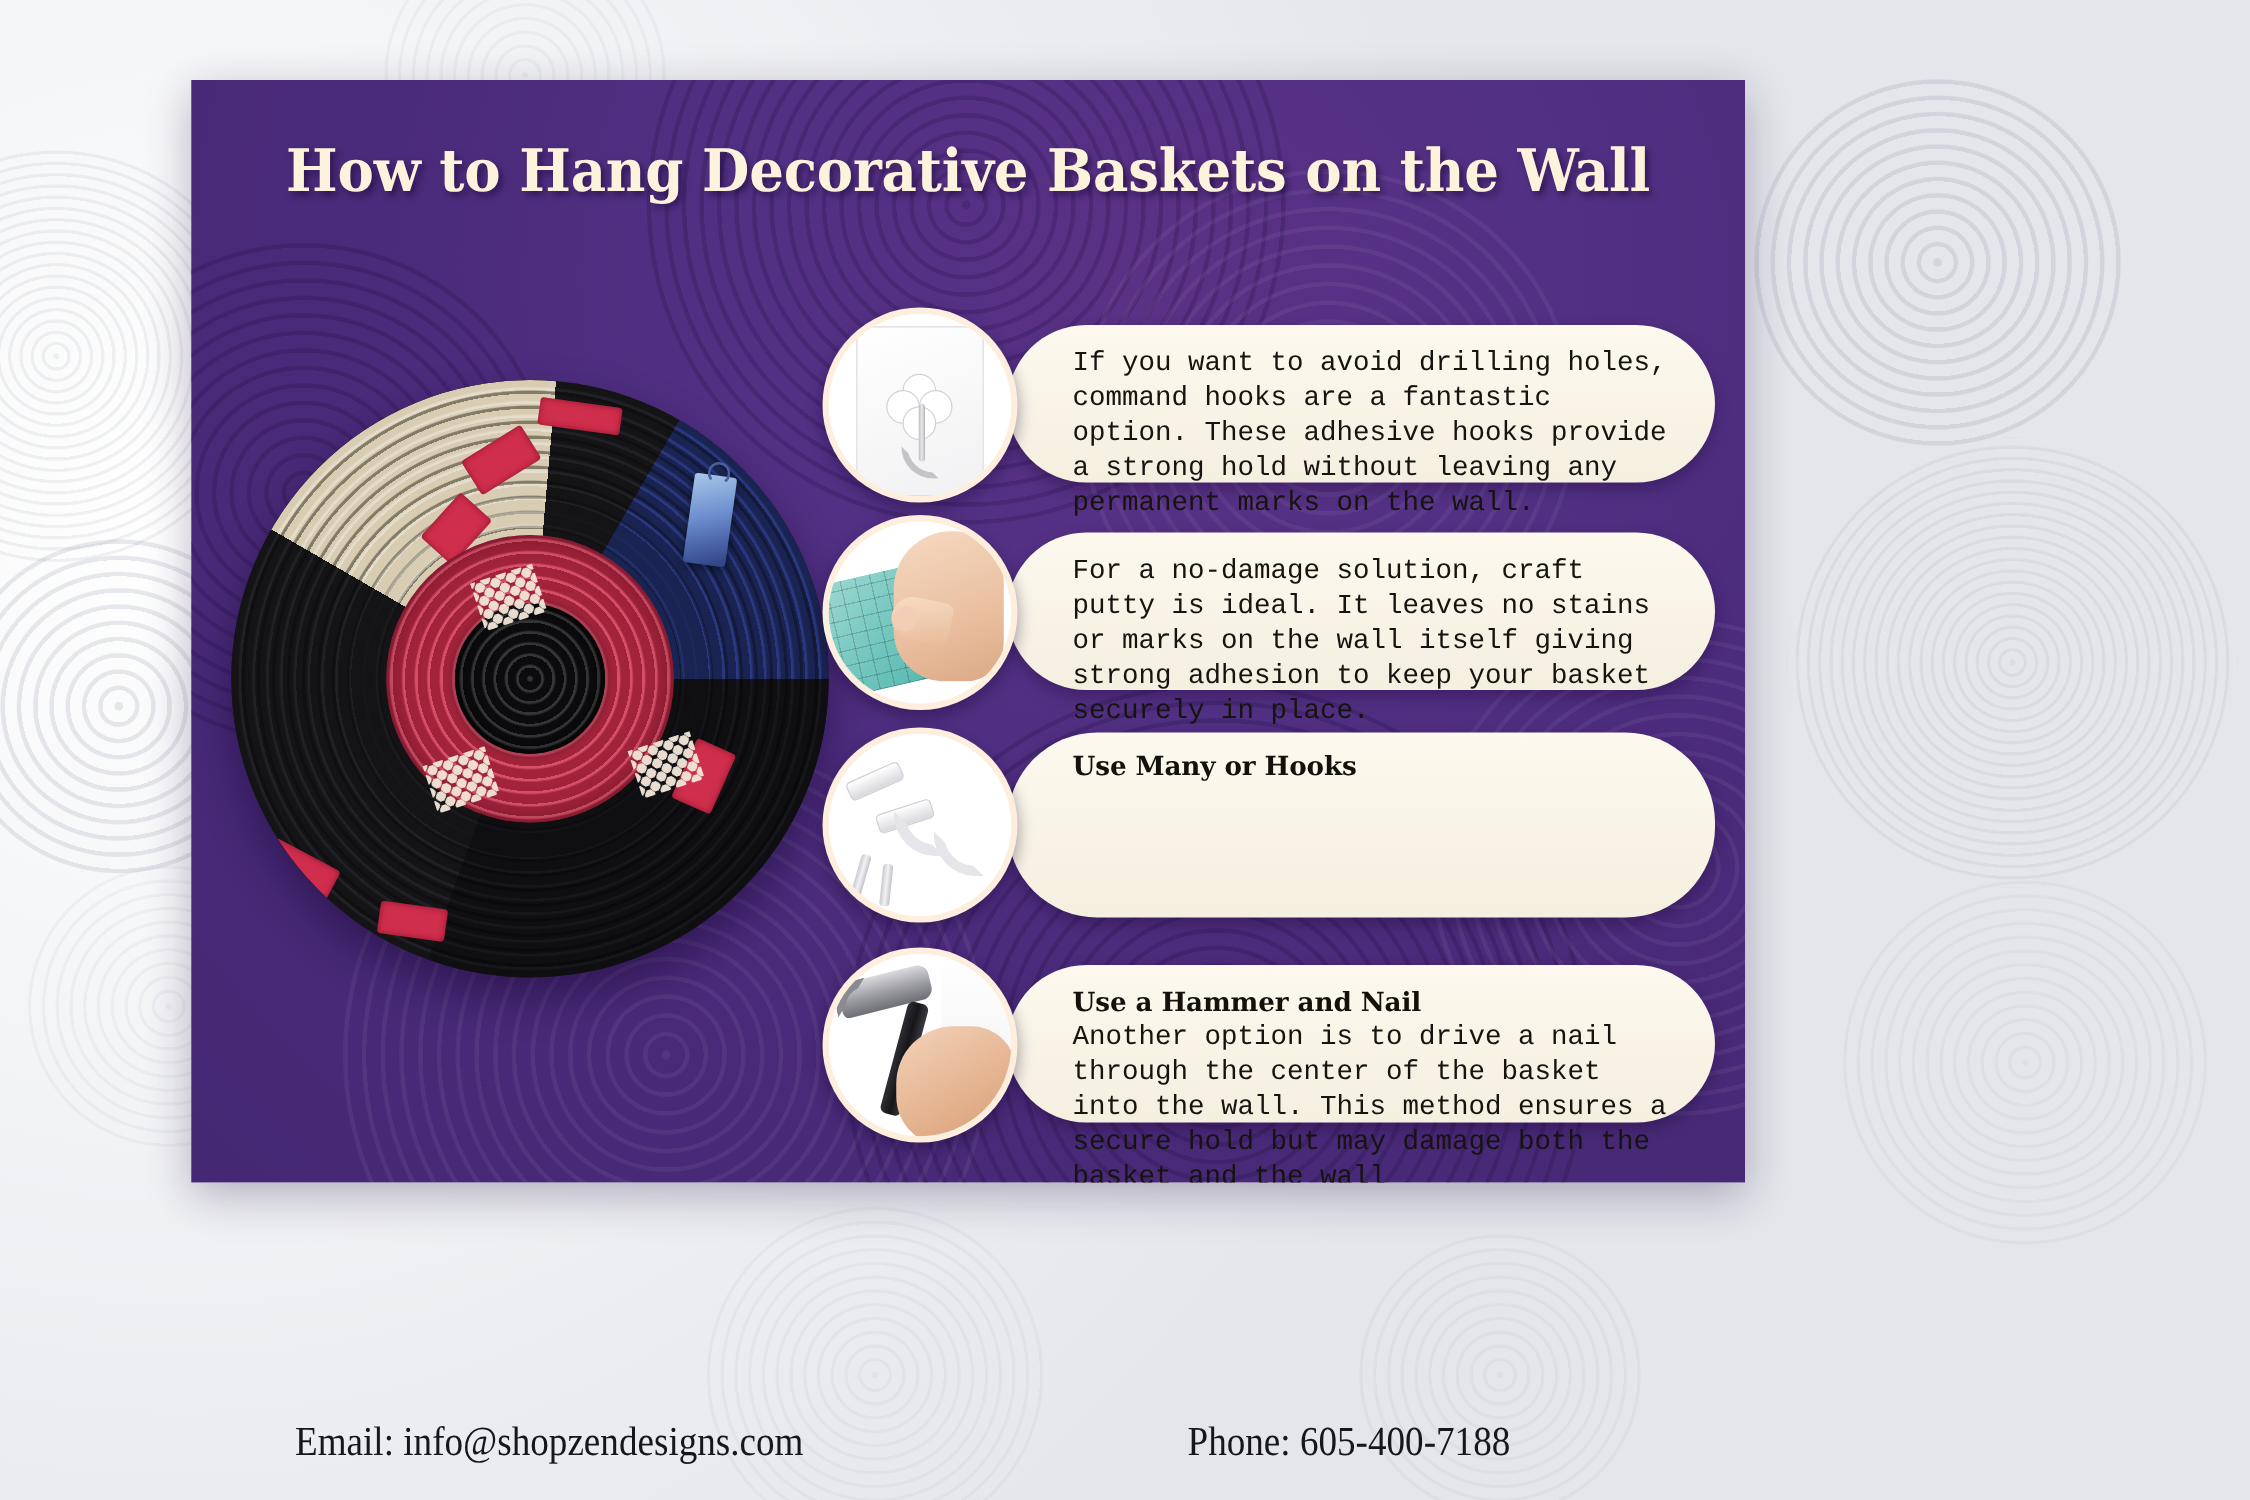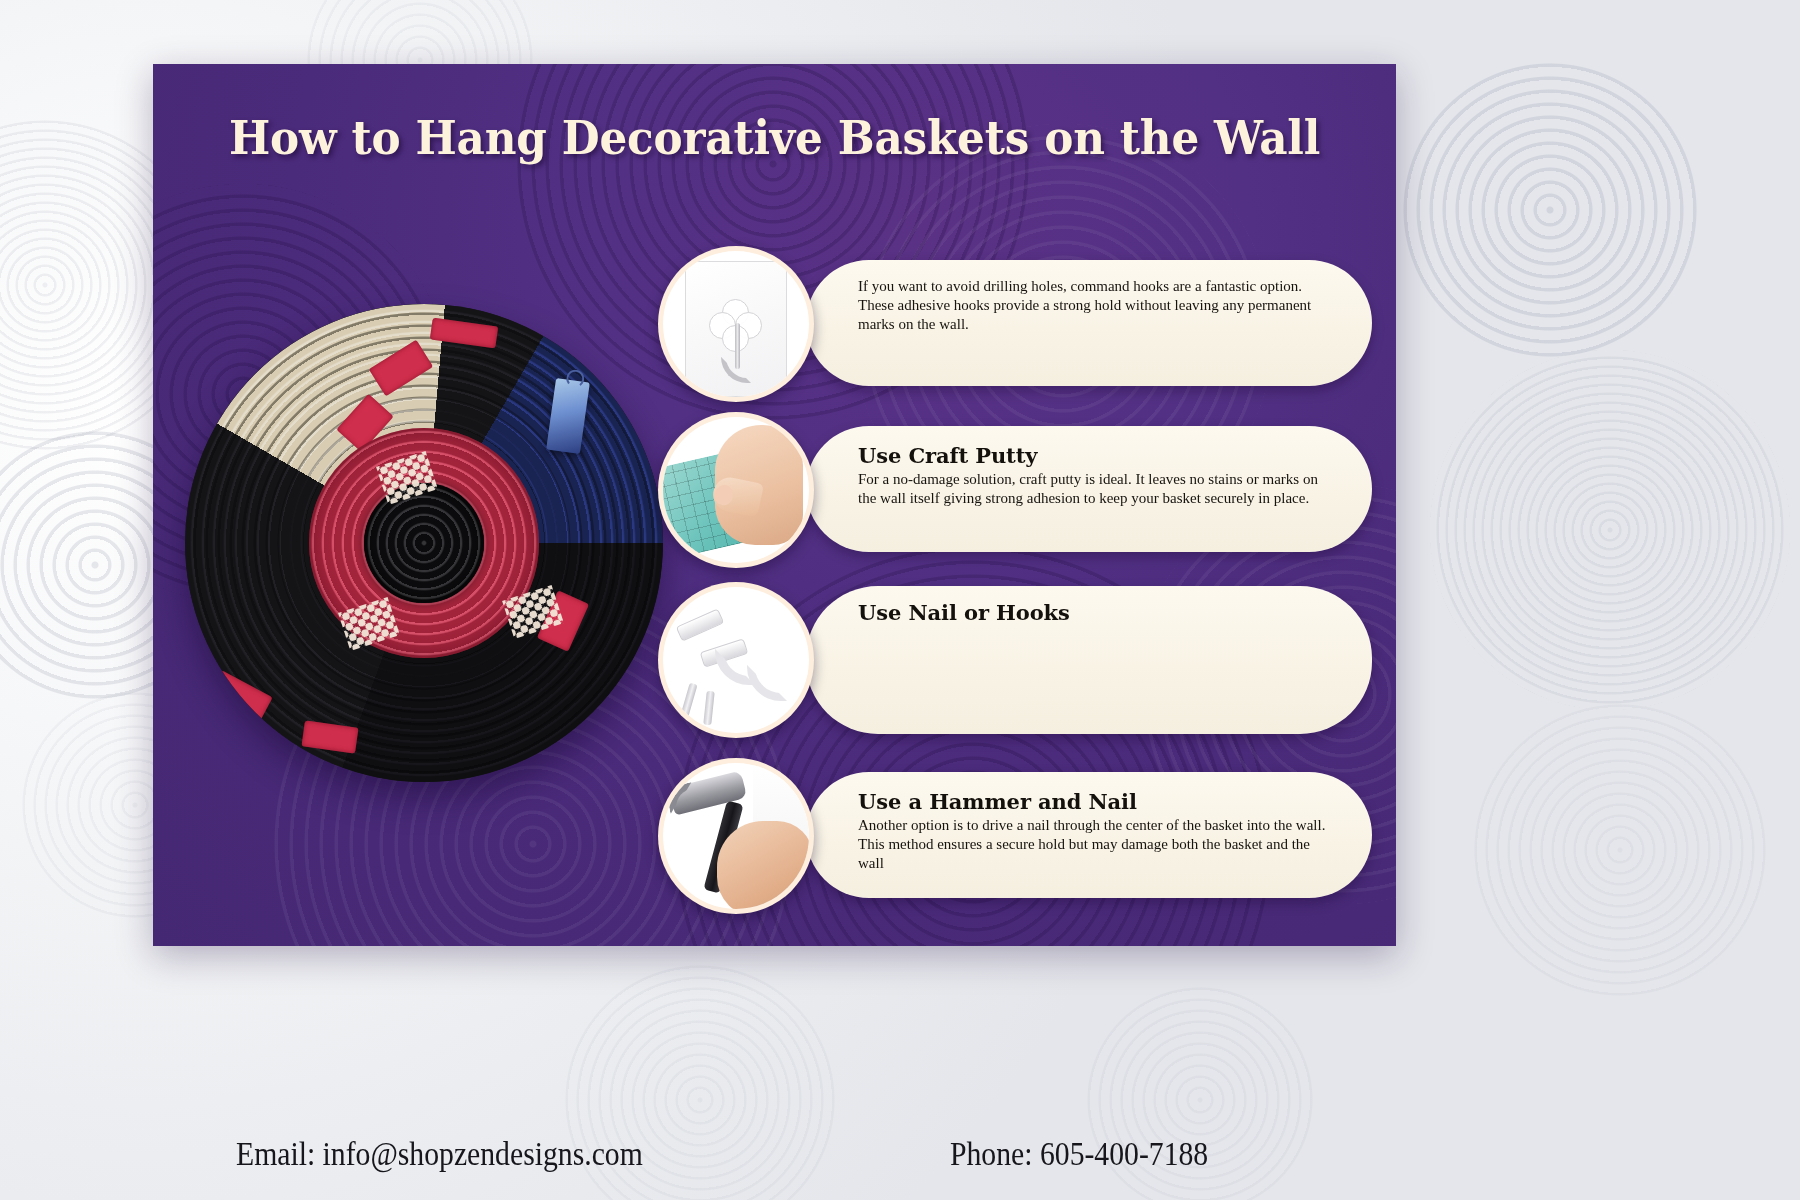--- a/index.html
+++ b/index.html
@@ -248,22 +248,22 @@
   }
   .tip-head {
     font-family: "DejaVu Serif", "Liberation Serif", serif;
     font-weight: 700;
     font-size: 21px;
     color: #14100c;
     margin-bottom: 2px;
     letter-spacing: -0.1px;
   }
   .tip-body {
-    font-family: Liberation Serif, serif;
-    font-size: 15px;
+    font-family: Liberation Mono, monospace;
+    font-size: 22px;
     line-height: 1.27;
     color: #17130f;
   }
   .tip-photo {
     position: absolute;
     left: 0; top: -14px;
     width: 156px; height: 156px;
     border-radius: 50%;
     background: #fdeedd;
     padding: 5px;
@@ -465,36 +465,35 @@
             <i style="left:13px; top:26px;"></i>
           </div>
           <div class="hookarm"></div>
           <div class="hookcurl"></div>
         </div>
       </div>
     </div>
 
     <div class="tip" style="left:505px; top:362px;">
       <div class="tip-card">
-        <div class="tip-head">Use Craft Putty</div>
         <div class="tip-body">For a no-damage solution, craft putty is ideal. It leaves no stains or marks on the wall itself giving strong adhesion to keep your basket securely in place.</div>
       </div>
       <div class="tip-photo">
         <div class="inner ph-putty">
           <div class="putty"></div>
           <div class="hand"></div>
           <div class="finger"></div>
           <div class="nail"></div>
         </div>
       </div>
     </div>
 
     <div class="tip" style="left:505px; top:522px; height:148px;">
       <div class="tip-card" style="height:148px; border-radius:72px; padding-top:14px;">
-        <div class="tip-head">Use Nail or Hooks</div>
+        <div class="tip-head">Use Many or Hooks</div>
       </div>
       <div class="tip-photo" style="top:-4px;">
         <div class="inner ph-nails">
           <div class="hk" style="left:14px; top:30px; transform:rotate(-24deg);"></div>
           <div class="hk" style="left:38px; top:58px; transform:rotate(-18deg);"></div>
           <div class="curve" style="left:52px; top:62px;"></div>
           <div class="curve" style="left:84px; top:78px; border-width:8px;"></div>
           <div class="pin" style="left:22px; top:96px; transform:rotate(16deg);"></div>
           <div class="pin" style="left:42px; top:104px; transform:rotate(6deg);"></div>
         </div>

